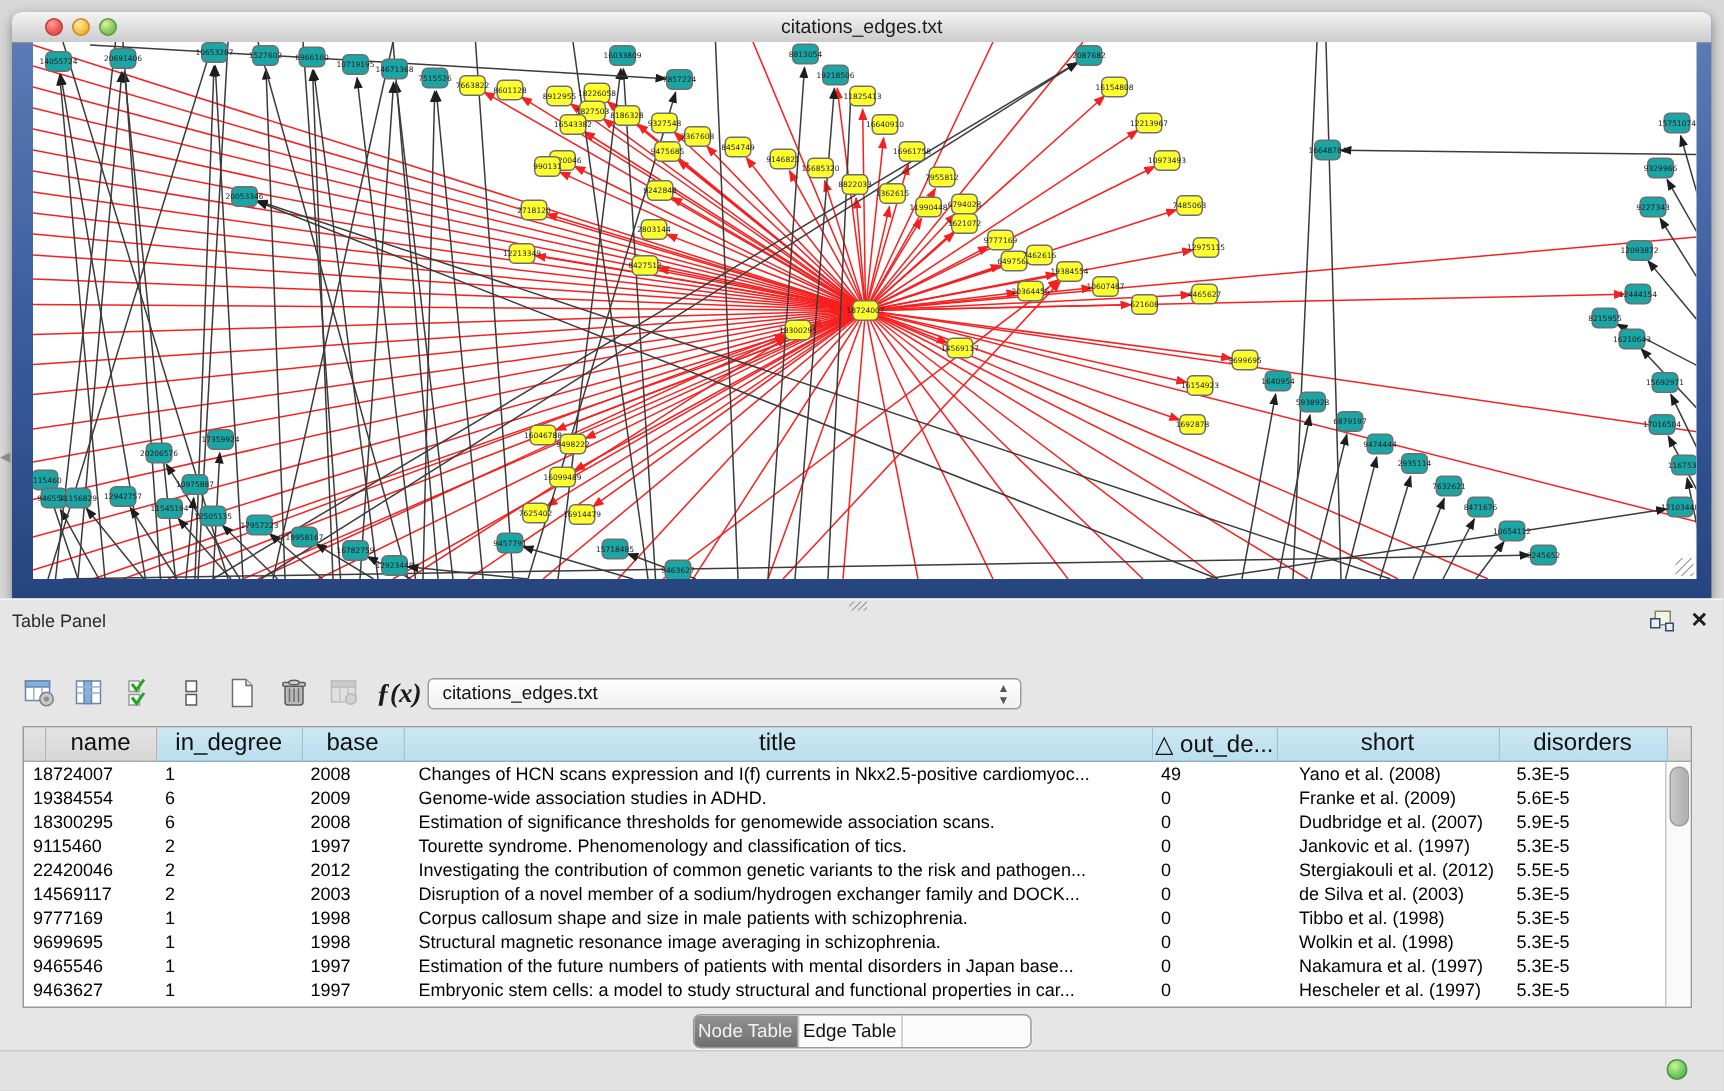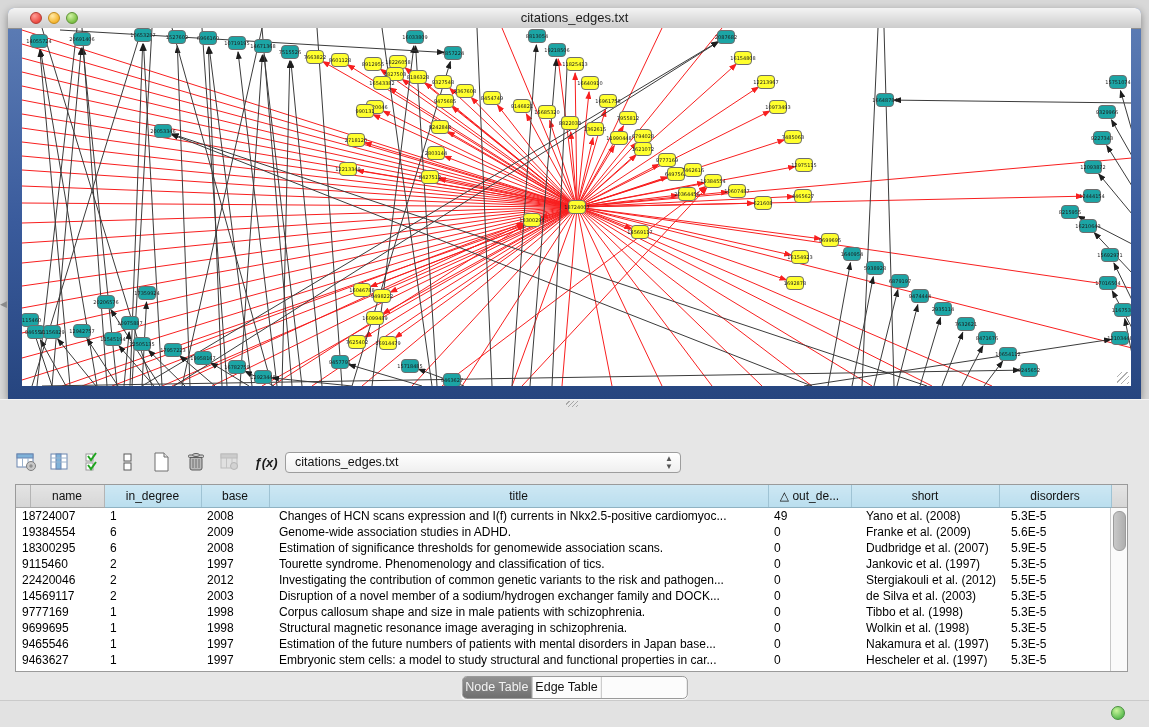--- a/index.html
+++ b/index.html
@@ -35,31 +35,31 @@
   #float-btn{position:absolute;left:1100px;top:5px;width:14px;height:13px;cursor:default;}
   #float-btn .sq1{position:absolute;left:3px;top:0;width:9px;height:8px;border:1px solid #8a8662;background:#f4f2e2;}
   #float-btn .sq2{position:absolute;left:0;top:5px;width:5px;height:5px;border:1px solid #2d4a73;background:#e8edf4;}
   #float-btn .sq3{position:absolute;left:10px;top:8px;width:4px;height:4px;border:1px solid #2d4a73;background:#e8edf4;}
   #close-btn{position:absolute;left:1127px;top:2px;font-size:14px;font-weight:bold;color:#1d1d1d;line-height:18px;}
 
   
   #toolbar{position:absolute;left:14px;top:49px;height:26px;display:flex;align-items:center;}
   .tbtn{width:24px;height:24px;margin-right:10px;display:flex;align-items:center;justify-content:center;}
   .tbtn svg{display:block;}
-  #fx-btn{font-family:Liberation Sans, sans-serif;font-style:italic;font-weight:bold;font-size:13px;color:#1a1a1a;margin-left:2px;}
+  #fx-btn{font-family:Liberation Serif, serif;font-style:italic;font-weight:bold;font-size:18px;color:#1a1a1a;margin-left:2px;}
   #net-select{position:absolute;left:285px;top:52px;width:396px;height:21px;box-sizing:border-box;
       border:1px solid #9d9d9d;border-radius:4px;background:linear-gradient(#ffffff,#efefef);
       font-size:12.5px;color:#111;line-height:19px;padding-left:9px;}
   #net-select .arrows{position:absolute;right:7px;top:2px;font-size:8px;color:#555;line-height:8px;text-align:center;}
 
   
   #tablewrap{position:absolute;left:15px;top:84px;width:1113px;height:188px;box-sizing:border-box;
       border:1px solid #9a9a9a;background:#ffffff;overflow:hidden;}
   table{border-collapse:collapse;table-layout:fixed;width:1111px;}
-  th{height:22px;font-weight:normal;font-size:12px;color:#111;text-align:center;
+  th{height:22px;font-weight:normal;font-size:16px;color:#111;text-align:center;
      background:linear-gradient(#cde7f3,#badeee);border-right:1px solid #9fc3d4;
      border-bottom:1px solid #8fb2c2;padding:0;overflow:hidden;white-space:nowrap;}
   th.gray{background:linear-gradient(#e4e4e4,#d6d6d6);border-right:1px solid #b4b4b4;border-bottom:1px solid #a8a8a8;}
   td{height:16px;font-size:12px;color:#000;padding:0 0 0 6px;overflow:hidden;white-space:nowrap;border:none;}
   td:nth-child(4){padding-left:10px;}
   td:nth-child(6){padding-left:15px;}
   td:nth-child(7){padding-left:12px;}
   #vscroll{position:absolute;right:0;top:23px;bottom:0;width:16px;background:#fafafa;border-left:1px solid #c8c8c8;}
   #vthumb{position:absolute;left:2px;top:3px;width:11px;height:38px;border-radius:6px;
       background:linear-gradient(90deg,#c9c9c9,#aeaeae);border:1px solid #9b9b9b;}
@@ -699,20 +699,29 @@
           </g>
         </g>
     </svg>
     <div id="canvas-grip"></div>
   </div>
 </div>
 <span id="left-collapse">◀</span>
 
 <div id="table-panel">
   <div id="divider-grip"></div>
+  <div id="panel-head">
+    <span id="panel-title">Table Panel</span>
+    <span id="float-btn">
+      <span class="sq1"></span>
+      <span class="sq2"></span>
+      <span class="sq3"></span>
+    </span>
+    <span id="close-btn">✕</span>
+  </div>
 
   <div id="toolbar">
     <span class="tbtn">
       <svg width="21" height="20">
           <rect x="1" y="2" width="16" height="13" fill="#fff" stroke="#6a85b0"></rect>
           <rect x="1" y="2" width="16" height="4" fill="#7fb2d9" stroke="#6a85b0"></rect>
           <line x1="6.5" y1="6" x2="6.5" y2="15" stroke="#9ab2cc"></line>
           <line x1="12" y1="6" x2="12" y2="15" stroke="#9ab2cc"></line>
           <circle cx="15" cy="14" r="4.5" fill="#c9c9c9" stroke="#7e7e7e"></circle>
           <circle cx="15" cy="14" r="1.7" fill="#8e8e8e"></circle>

